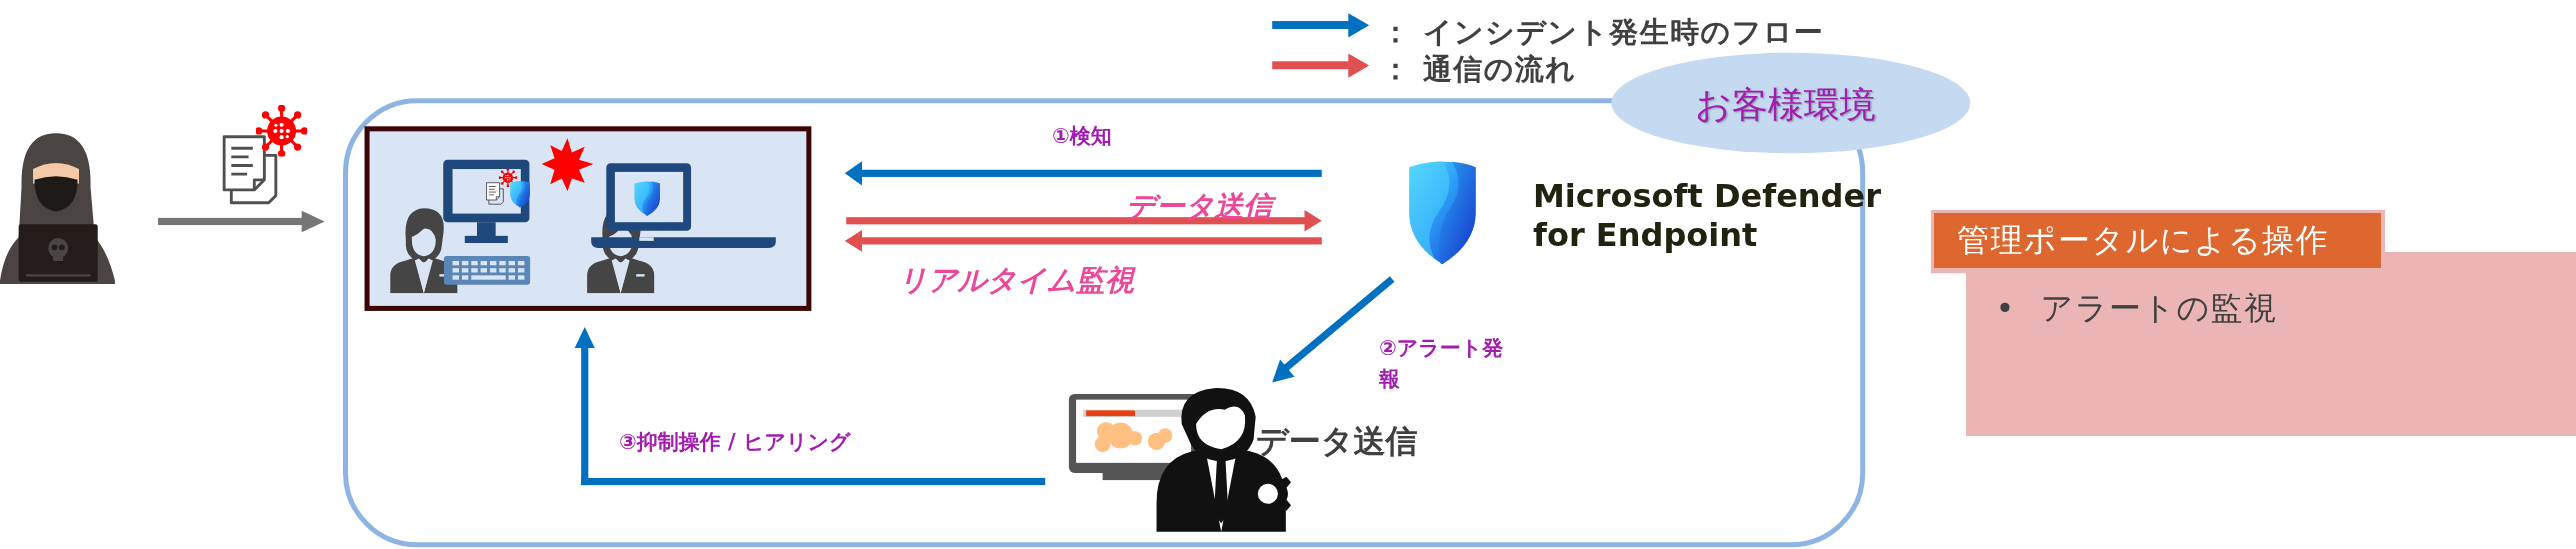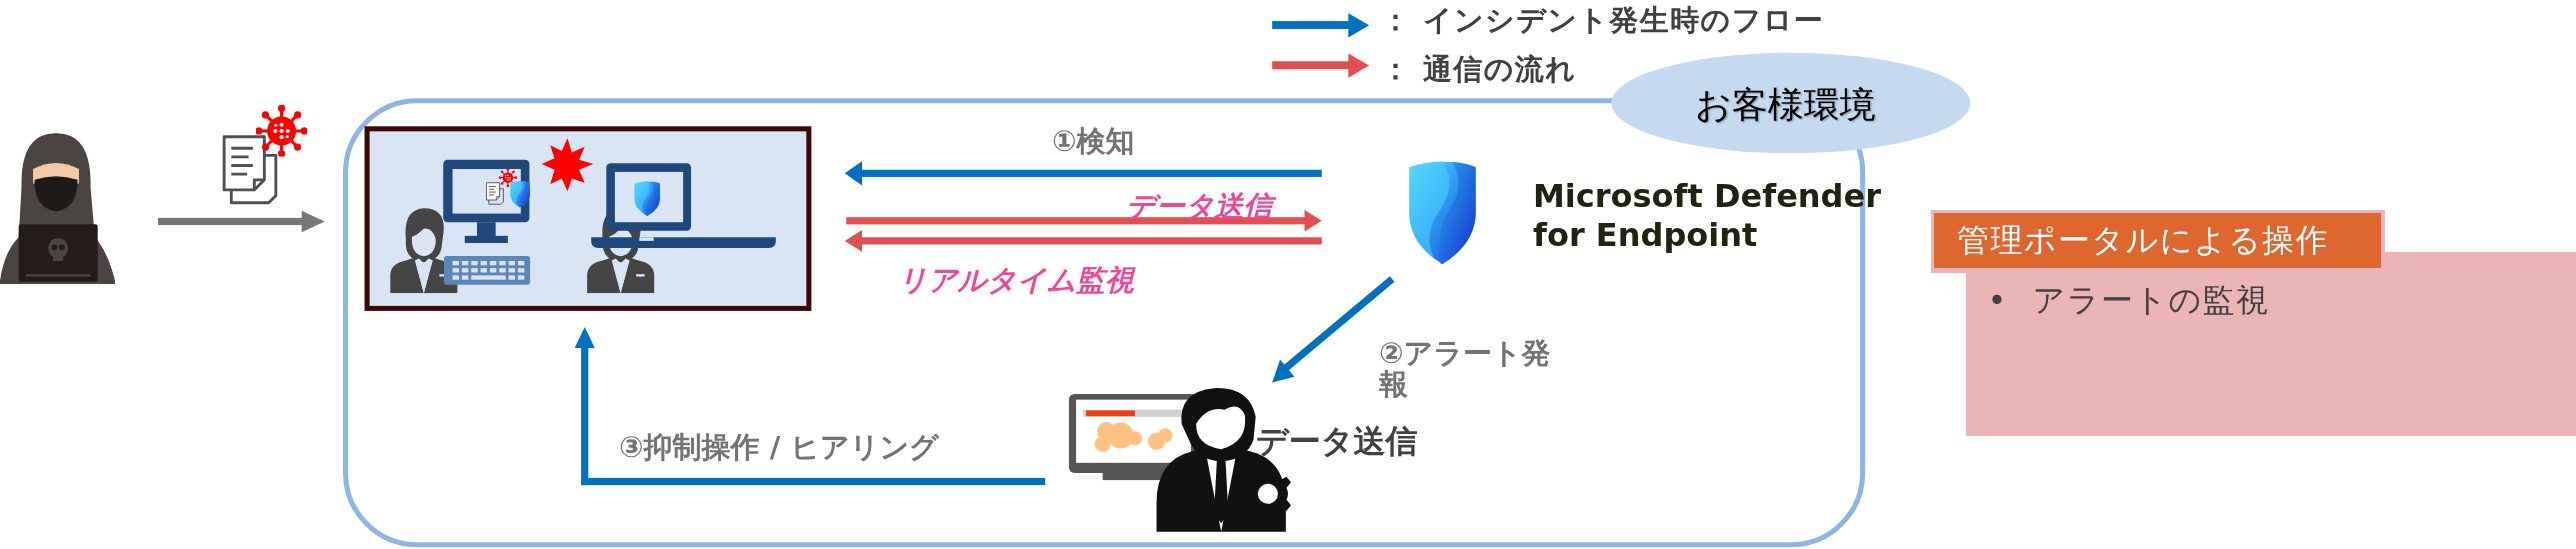--- a/index.html
+++ b/index.html
@@ -1,28 +1,28 @@
 <!DOCTYPE html>
 <html style="font-size:11.5px"><head>
 <meta charset="utf-8">
 <style>
   html, body { margin:0; padding:0; background:#ffffff; }
   body { width:2576px; height:550px; position:relative; overflow:hidden;
          font-family:"DejaVu Sans", "Liberation Sans", sans-serif; }
   .abs { position:absolute; }
   svg.full { position:absolute; left:0; top:0; }
   .legend-text { font-size:29px; color:#404040; font-weight:bold; letter-spacing:1.4px; white-space:nowrap; }
-  .ellipse-label { font-size:36px; color:#000000; white-space:nowrap; text-shadow:1.4px 1.4px 1.4px rgba(0,0,0,0.25); }
-  .blue-label { color:#737373; font-weight:bold; font-size:29px; white-space:nowrap; }
+  .ellipse-label { font-size:36px; color:#a21caf; white-space:nowrap; text-shadow:1.4px 1.4px 1.4px rgba(0,0,0,0.25); }
+  .blue-label { color:#a21caf; font-weight:bold; font-size:21px; white-space:nowrap; }
   .red-label { color:#ec4899; font-weight:bold; font-size:29px; white-space:nowrap;font-style:italic; }
   .mde-text { font-size:32px; color:#222211; line-height:39px; font-family:"DejaVu Sans", sans-serif; font-weight:700; white-space:nowrap;}
   .admin-label { font-size:32px; color:#404040; font-weight:bold; white-space:nowrap; }
   .portal-box { background:#EBB5B5; }
   .portal-title { background:#DD672F; color:#ffffff; font-size:32px; white-space:nowrap; display:flex; align-items:center; padding-left:16px; box-sizing:border-box; letter-spacing:1.4px;}
-  .portal-list { list-style:none; margin:0; padding:0; font-size:32px; color:#404040; letter-spacing:1.4px; }
+  .portal-list { list-style:none; margin:8px; padding:0; font-size:32px; color:#404040; letter-spacing:1.4px; }
   .portal-list li { height:43px; line-height:43px; white-space:nowrap; }
   .portal-list li::before { content:"•"; display:inline-block; width:45px; text-align:left; }
 </style>
 </head>
 <body>
 
 <svg class="full" width="2576" height="550" viewBox="0 0 3586 765">
   <defs>
     <linearGradient id="shieldGrad" x1="0" y1="0" x2="1" y2="1">
       <stop offset="0" stop-color="#5BE0FF"></stop>
@@ -248,21 +248,21 @@
 
   <g>
     <rect x="809" y="478" width="10" height="197" fill="#0070C0"></rect>
     <rect x="809" y="665" width="646" height="10" fill="#0070C0"></rect>
     <polygon points="814,455 800,484 828,484" fill="#0070C0"></polygon>
   </g>
 
   <rect x="2688" y="292" width="632" height="88" fill="#EBB5B5"></rect>
 </svg>
 
-<div class="abs legend-text" style="left:1381px; top:1px;">： インシデント発生時のフロー</div>
+<div class="abs legend-text" style="left:1381px; top:13px;">： インシデント発生時のフロー</div>
 <div class="abs legend-text" style="left:1381px; top:50px;">： 通信の流れ</div>
 
 <div class="abs ellipse-label" style="left:1695px; top:81px;">お客様環境</div>
 
 <div class="abs blue-label" style="left:1052px; top:122px;">①検知</div>
 <div class="abs red-label" style="left:1126px; top:187px;">データ送信</div>
 <div class="abs red-label" style="left:898px; top:261px;">リアルタイム監視</div>
 <div class="abs blue-label" style="left:1379px; top:323px;margin-top:11px;">②アラート発</div>
 <div class="abs blue-label" style="left:1379px; top:365px;">報</div>
 <div class="abs blue-label" style="left:619px; top:428px;">③抑制操作 / ヒアリング</div>

